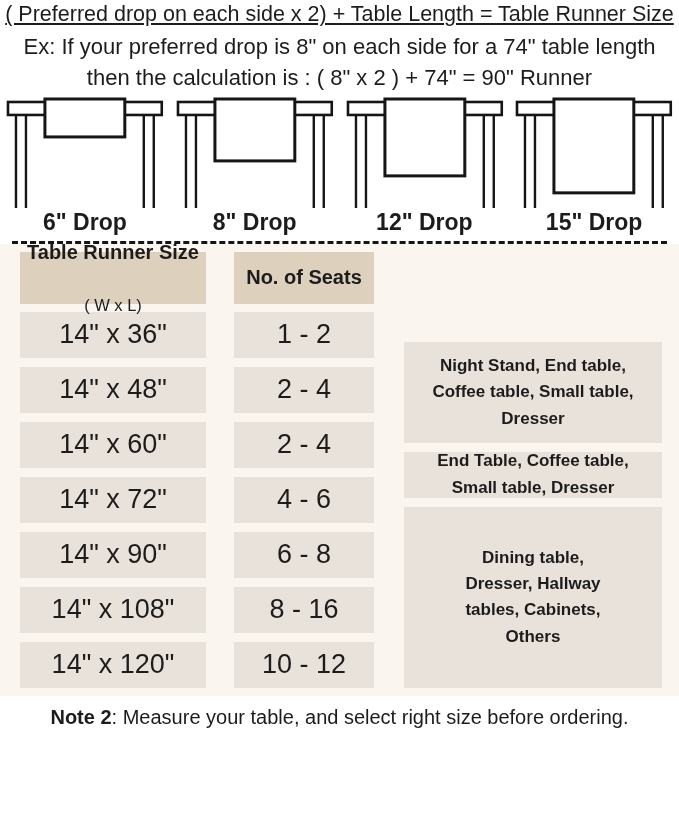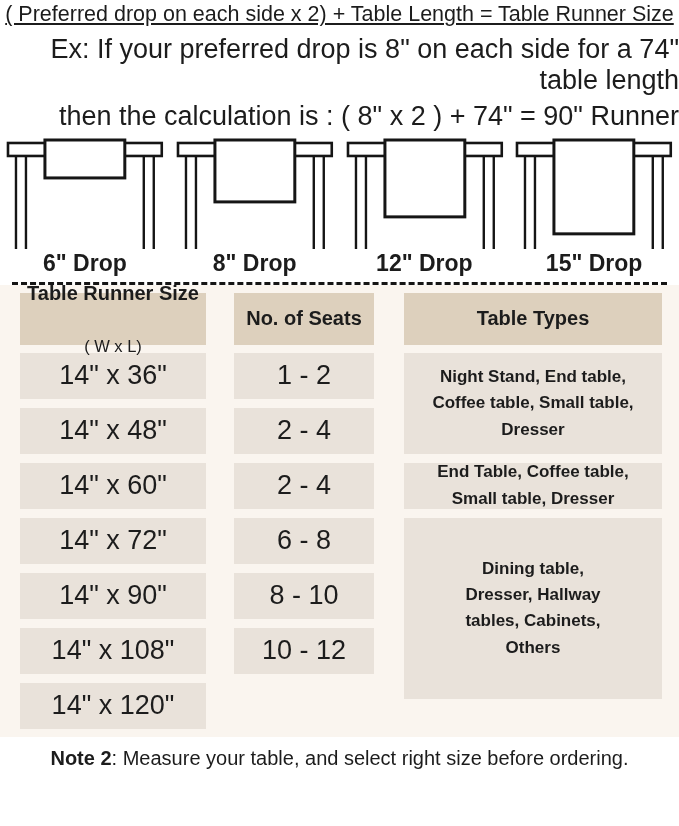--- a/index.html
+++ b/index.html
@@ -4,36 +4,36 @@
 <style>
   html,body{margin:0;padding:0;}
   body{
     width:679px;min-height:826px;background:#ffffff;color:#1c1c1c;
     font-family:"Liberation Sans",sans-serif;overflow:hidden;
   }
   
   .top{ text-align:center; padding-top:2px; }
   .title{ font-size:41px; font-weight:700; margin:0 0 9px 0; letter-spacing:-0.5px; }
   .formula{ font-size:21.5px; margin:0 0 7px 0;text-decoration:underline; }
-  .ex-line{ font-size:27px; margin:0 0 5px 0;text-align:right; }
+  .ex-line{ font-size:22px; margin:0 0 5px 0; }
 
   
   .figures{ display:flex; margin-top:3px; }
   .figure{ width:25%; text-align:center; }
   .figure svg{ display:block; width:100%; height:auto; }
   .tabletop{ fill:#ffffff; stroke:#151515; stroke-width:2.6; }
   .leg{ fill:#ffffff; stroke:#151515; stroke-width:2.4; }
   .runner{ fill:#ffffff; stroke:#151515; stroke-width:3; }
   .drop-label{ font-size:23px; font-weight:700; margin-top:1px; }
 
   .divider{ border-top:3px dashed #151515; margin:5px 12px 0 12px; }
 
   
   .table-section{ background:#faf5ef; padding:8px 0 8px 20px; }
-  .size-table{ display:flex; }
+  .size-table{ display:flex;align-items:flex-end; }
   .col-size{ width:186px; }
   .col-seats{ width:140px; margin-left:28px;border-radius:26px; }
   .col-types{ width:258px; margin-left:30px; }
   .hdr{
     background:#ddd0bd; height:52px; display:flex; flex-direction:column;
     align-items:center; justify-content:center; font-weight:700; font-size:20px;
     margin-bottom:8px; line-height:1.15; text-align:center;
   }
   .hdr .sub{ font-size:16.5px; font-weight:400;margin-top:32px; }
   .cell{
@@ -125,27 +125,27 @@
       <div class="cell">14" x 90"</div>
       <div class="cell">14" x 108"</div>
       <div class="cell">14" x 120"</div>
     </div>
 
     <div class="col-seats">
       <div class="hdr">No. of Seats</div>
       <div class="cell">1 - 2</div>
       <div class="cell">2 - 4</div>
       <div class="cell">2 - 4</div>
+      <div class="cell">4 - 6</div>
       <div class="cell">6 - 8</div>
-      <div class="cell">8 - 10</div>
+      <div class="cell">8 - 16</div>
       <div class="cell">10 - 12</div>
     </div>
 
     <div class="col-types">
-      <div class="hdr">Table Types</div>
       <div class="type-cell type-a">Night Stand, End table, Coffee table, Small table, Dresser</div>
       <div class="type-cell type-b">End Table, Coffee table, Small table, Dresser</div>
       <div class="type-cell type-c">Dining table, Dresser, Hallway tables, Cabinets, Others</div>
     </div>
 
   </div>
 </div>
 
 <div class="notes">
   <p class="note">

